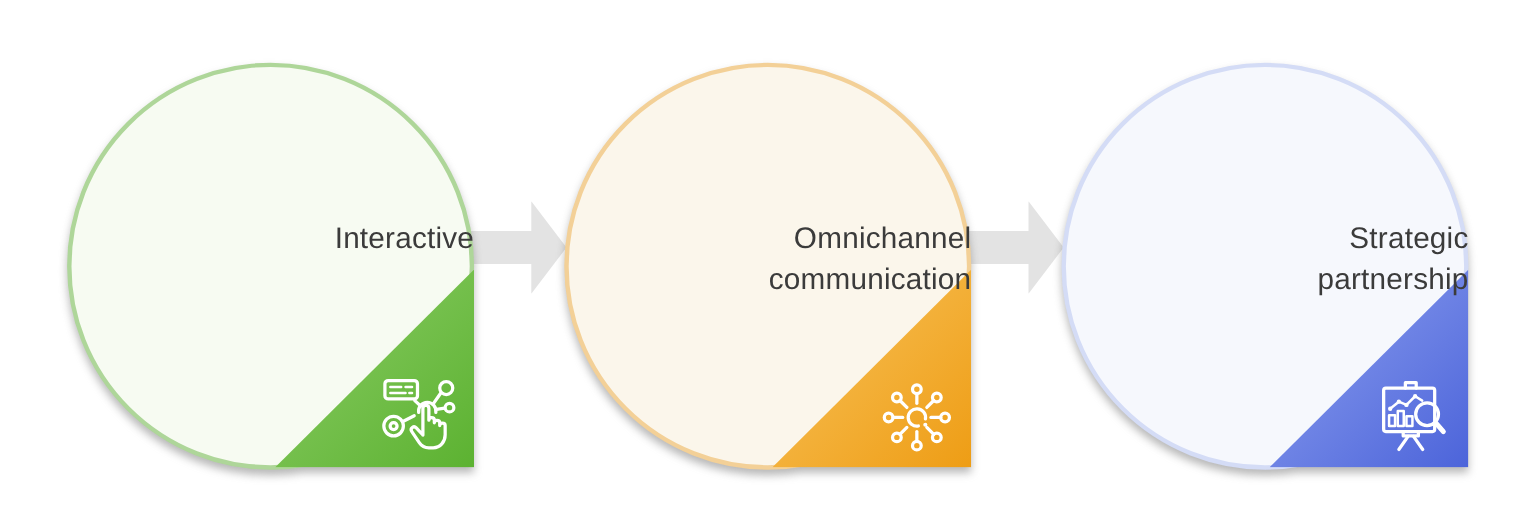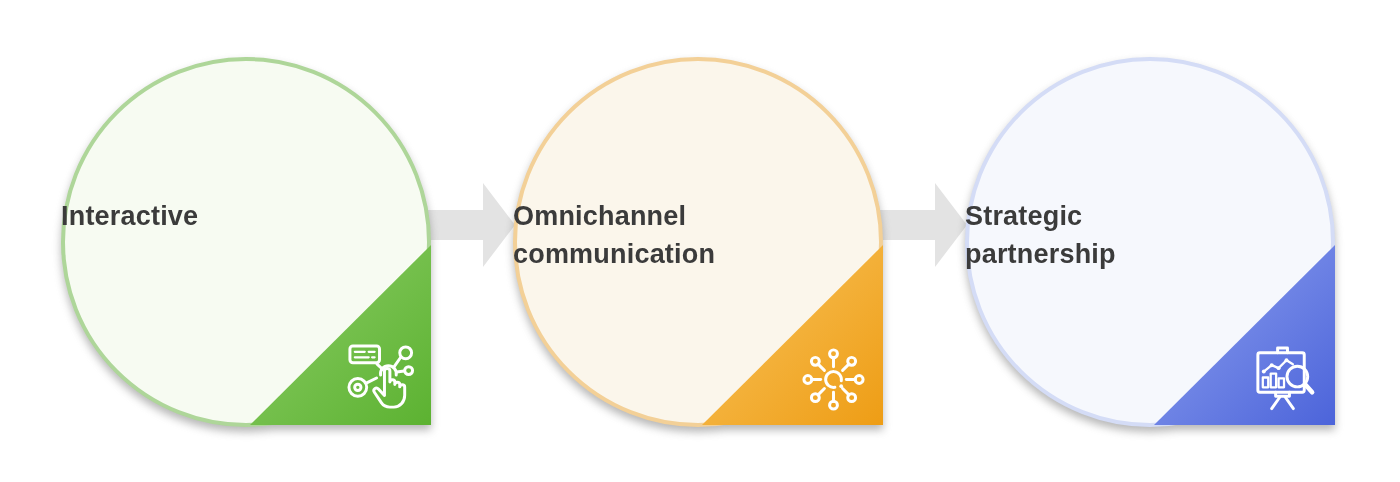--- a/index.html
+++ b/index.html
@@ -79,24 +79,24 @@
   }
   .icon .thin  { stroke-width: 2.3; }
   .icon .thick { stroke-width: 4.6; }
   .icon .dot   { fill: currentColor; stroke: none; }
   
   .label {
     position: absolute;
     left: 0;
     right: 0;
     top: 140px;
-    text-align: left;
+    text-align: right;
     font-size: 27px;
     line-height: 38px;
-    font-weight: 700;
+    font-weight: 400;
     color: var(--text-color, #3b3b3b);
     letter-spacing: 0.2px;
   }
   .label .line { display: block; }
 </style>
 </head>
 <body>
 
 <div class="diagram" style="--type: process-flow; --background: #ffffff; --text-color: #3b3b3b;">
 

